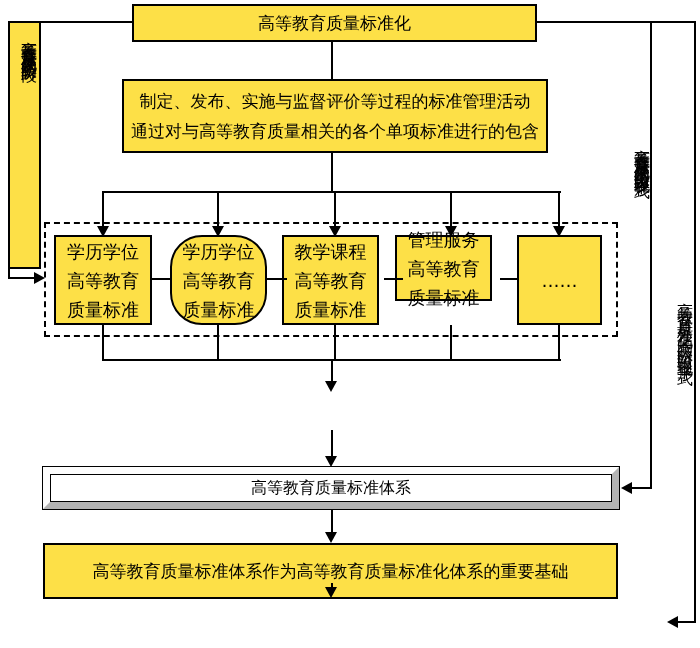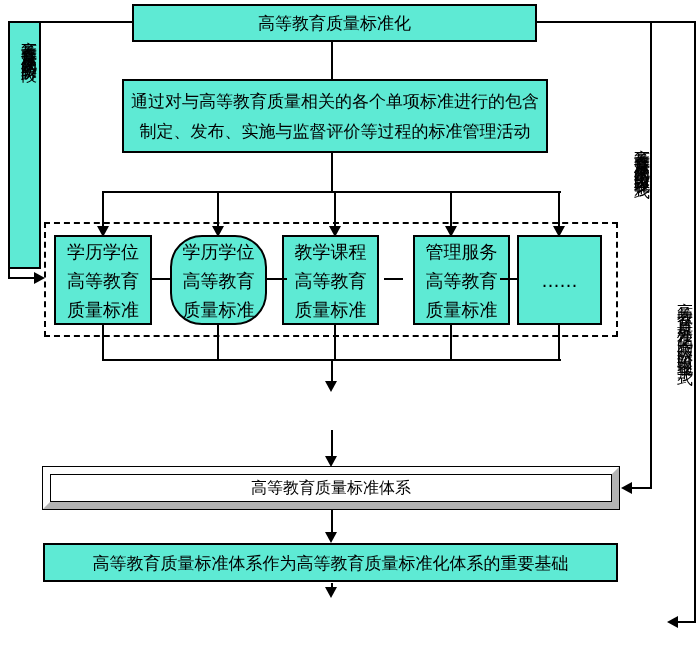--- a/index.html
+++ b/index.html
@@ -1,21 +1,21 @@
 <!DOCTYPE html>
 <html><head>
 <meta charset="utf-8">
 <style>
   html,body{margin:0;padding:0;background:#fff;}
   #figure{
     position:relative;width:700px;height:648px;background:#fff;
     font-family:"DejaVu Sans",sans-serif;color:#000;overflow:hidden;
   }
   .box{
-    position:absolute;border:2px solid #000;background:#5eead4;box-sizing:border-box;
+    position:absolute;border:2px solid #000;background:#fde047;box-sizing:border-box;
     display:flex;flex-direction:column;align-items:center;justify-content:center;
     text-align:center;
   }
   .dashed{
     position:absolute;border:2px dashed #000;box-sizing:border-box;background:transparent;
   }
   .hl{position:absolute;height:2px;background:#000;}
   .vl{position:absolute;width:2px;background:#000;}
   .arr-d{position:absolute;width:0;height:0;border-left:6px solid transparent;border-right:6px solid transparent;border-top:11px solid #000;}
   .arr-l{position:absolute;width:0;height:0;border-top:6px solid transparent;border-bottom:6px solid transparent;border-right:11px solid #000;}
@@ -47,22 +47,22 @@
 
   <div class="box" style="left:8px;top:21px;width:33px;height:248px;"></div>
   <div class="vtext" style="left:11px;top:28px;height:238px;width:27px;">高等教育质量标准化的初级阶段</div>
   <div class="vl" style="left:8px;top:267px;height:12px;"></div>
   <div class="hl" style="left:8px;top:277px;width:26px;"></div>
   <div class="arr-r" style="left:34px;top:272px;"></div>
 
   <div class="vl" style="left:331px;top:42px;height:37px;"></div>
 
   <div class="box f17" style="left:122px;top:79px;width:426px;height:74px;">
+    <span>制定、发布、实施与监督评价等过程的标准管理活动</span>
     <span>通过对与高等教育质量相关的各个单项标准进行的包含</span>
-    <span>制定、发布、实施与监督评价等过程的标准管理活动</span>
   </div>
 
   <div class="vl" style="left:331px;top:153px;height:39px;"></div>
   <div class="hl" style="left:102px;top:191px;width:459px;"></div>
 
   <div class="vl" style="left:102px;top:192px;height:35px;"></div>
   <div class="arr-d" style="left:97px;top:226px;"></div>
   <div class="vl" style="left:217px;top:192px;height:35px;"></div>
   <div class="arr-d" style="left:212px;top:226px;"></div>
   <div class="vl" style="left:334px;top:192px;height:35px;"></div>
@@ -82,21 +82,21 @@
   <div class="box f18" style="left:170px;top:235px;width:97px;height:90px;border-radius:32px;">
     <span>学历学位</span>
     <span>高等教育</span>
     <span>质量标准</span>
   </div>
   <div class="box f18" style="left:282px;top:235px;width:97px;height:90px;">
     <span>教学课程</span>
     <span>高等教育</span>
     <span>质量标准</span>
   </div>
-  <div class="box f18" style="left:413px;top:235px;width:97px;height:90px;">
+  <div class="box f18" style="left:395px;top:235px;width:97px;height:66px;">
     <span>管理服务</span>
     <span>高等教育</span>
     <span>质量标准</span>
   </div>
   <div class="box f18" style="left:517px;top:235px;width:85px;height:90px;">
     <span>……</span>
   </div>
 
   <div class="hl" style="left:152px;top:278px;width:18px;"></div>
   <div class="hl" style="left:267px;top:278px;width:20px;"></div>
@@ -121,21 +121,21 @@
     <div class="bev">
       <div class="in">
         <span>高等教育质量标准体系</span>
       </div>
     </div>
   </div>
 
   <div class="vl" style="left:331px;top:510px;height:23px;"></div>
   <div class="arr-d" style="left:325px;top:532px;"></div>
 
-  <div class="box f17" style="left:43px;top:543px;width:575px;height:39px;">
+  <div class="box f17" style="left:43px;top:543px;width:575px;height:56px;">
     <span>高等教育质量标准体系作为高等教育质量标准化体系的重要基础</span>
   </div>
 
   <div class="vl" style="left:331px;top:583px;height:5px;"></div>
   <div class="arr-d" style="left:325px;top:587px;"></div>
 
 
   <div class="vl" style="left:650px;top:21px;height:468px;"></div>
   <div class="vtext" style="left:629px;top:136px;height:330px;width:22px;">高等教育质量标准化的中级阶段表现形式</div>
   <div class="hl" style="left:631px;top:487px;width:20px;"></div>

